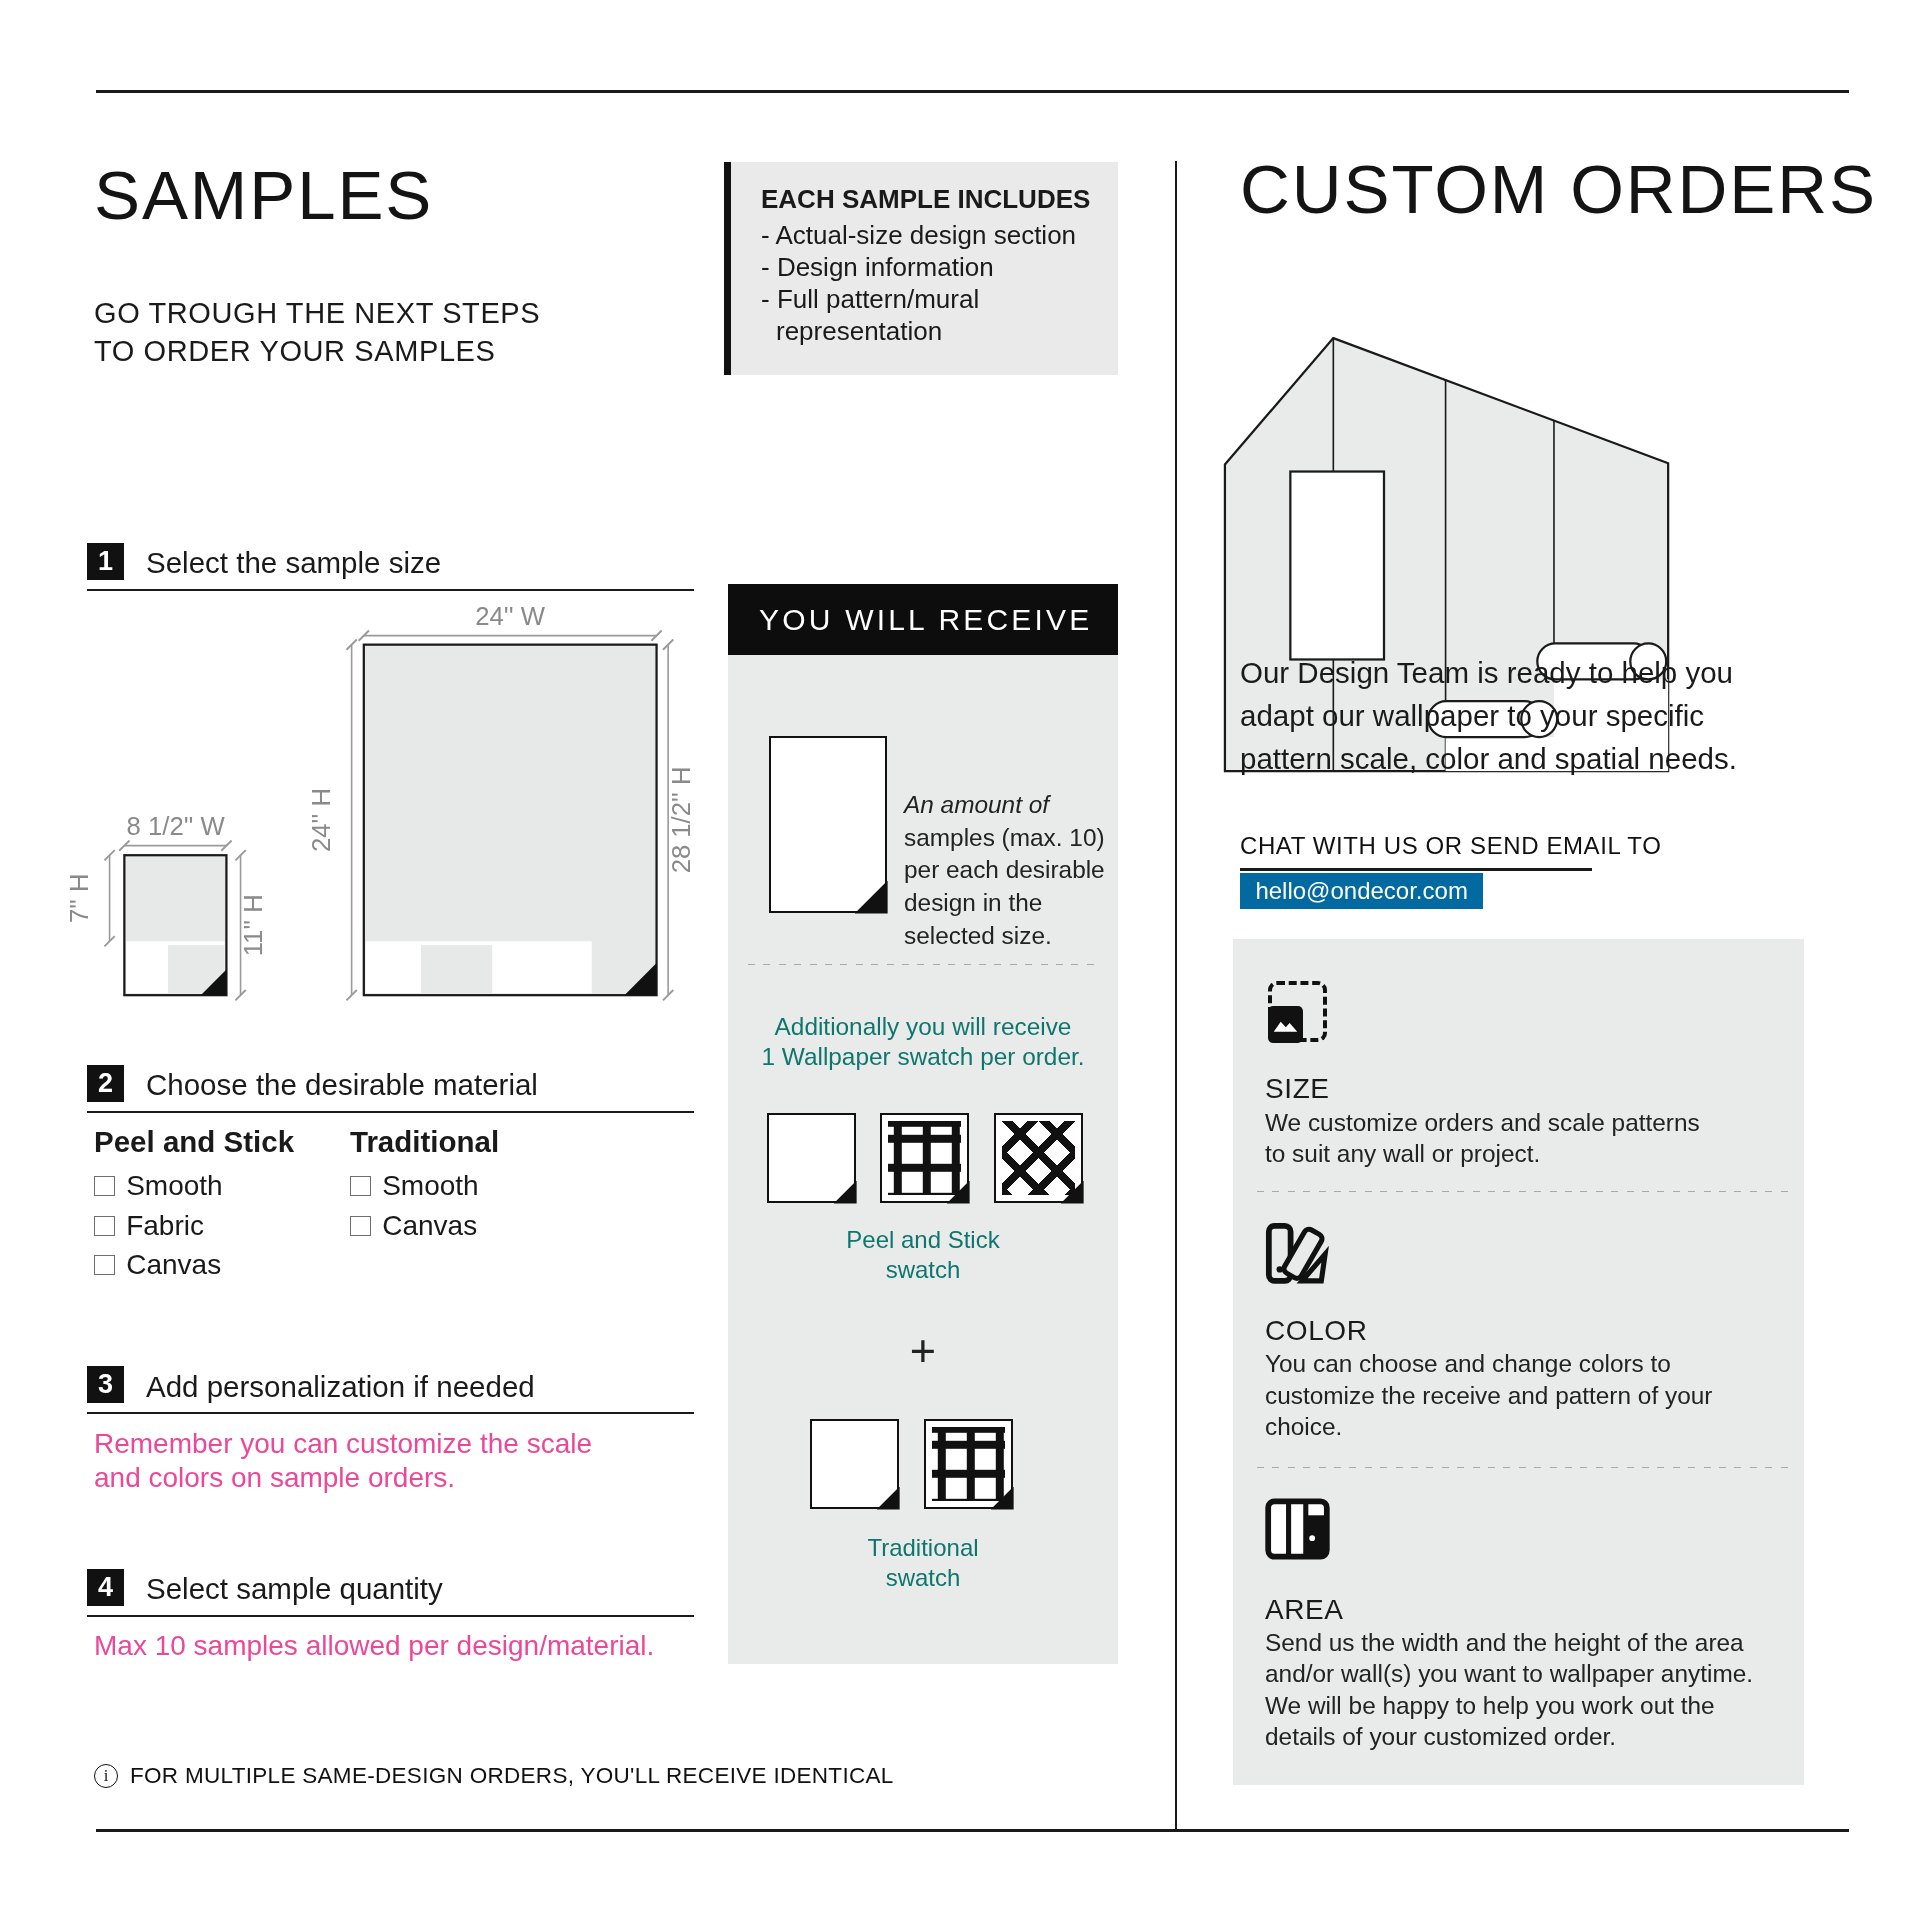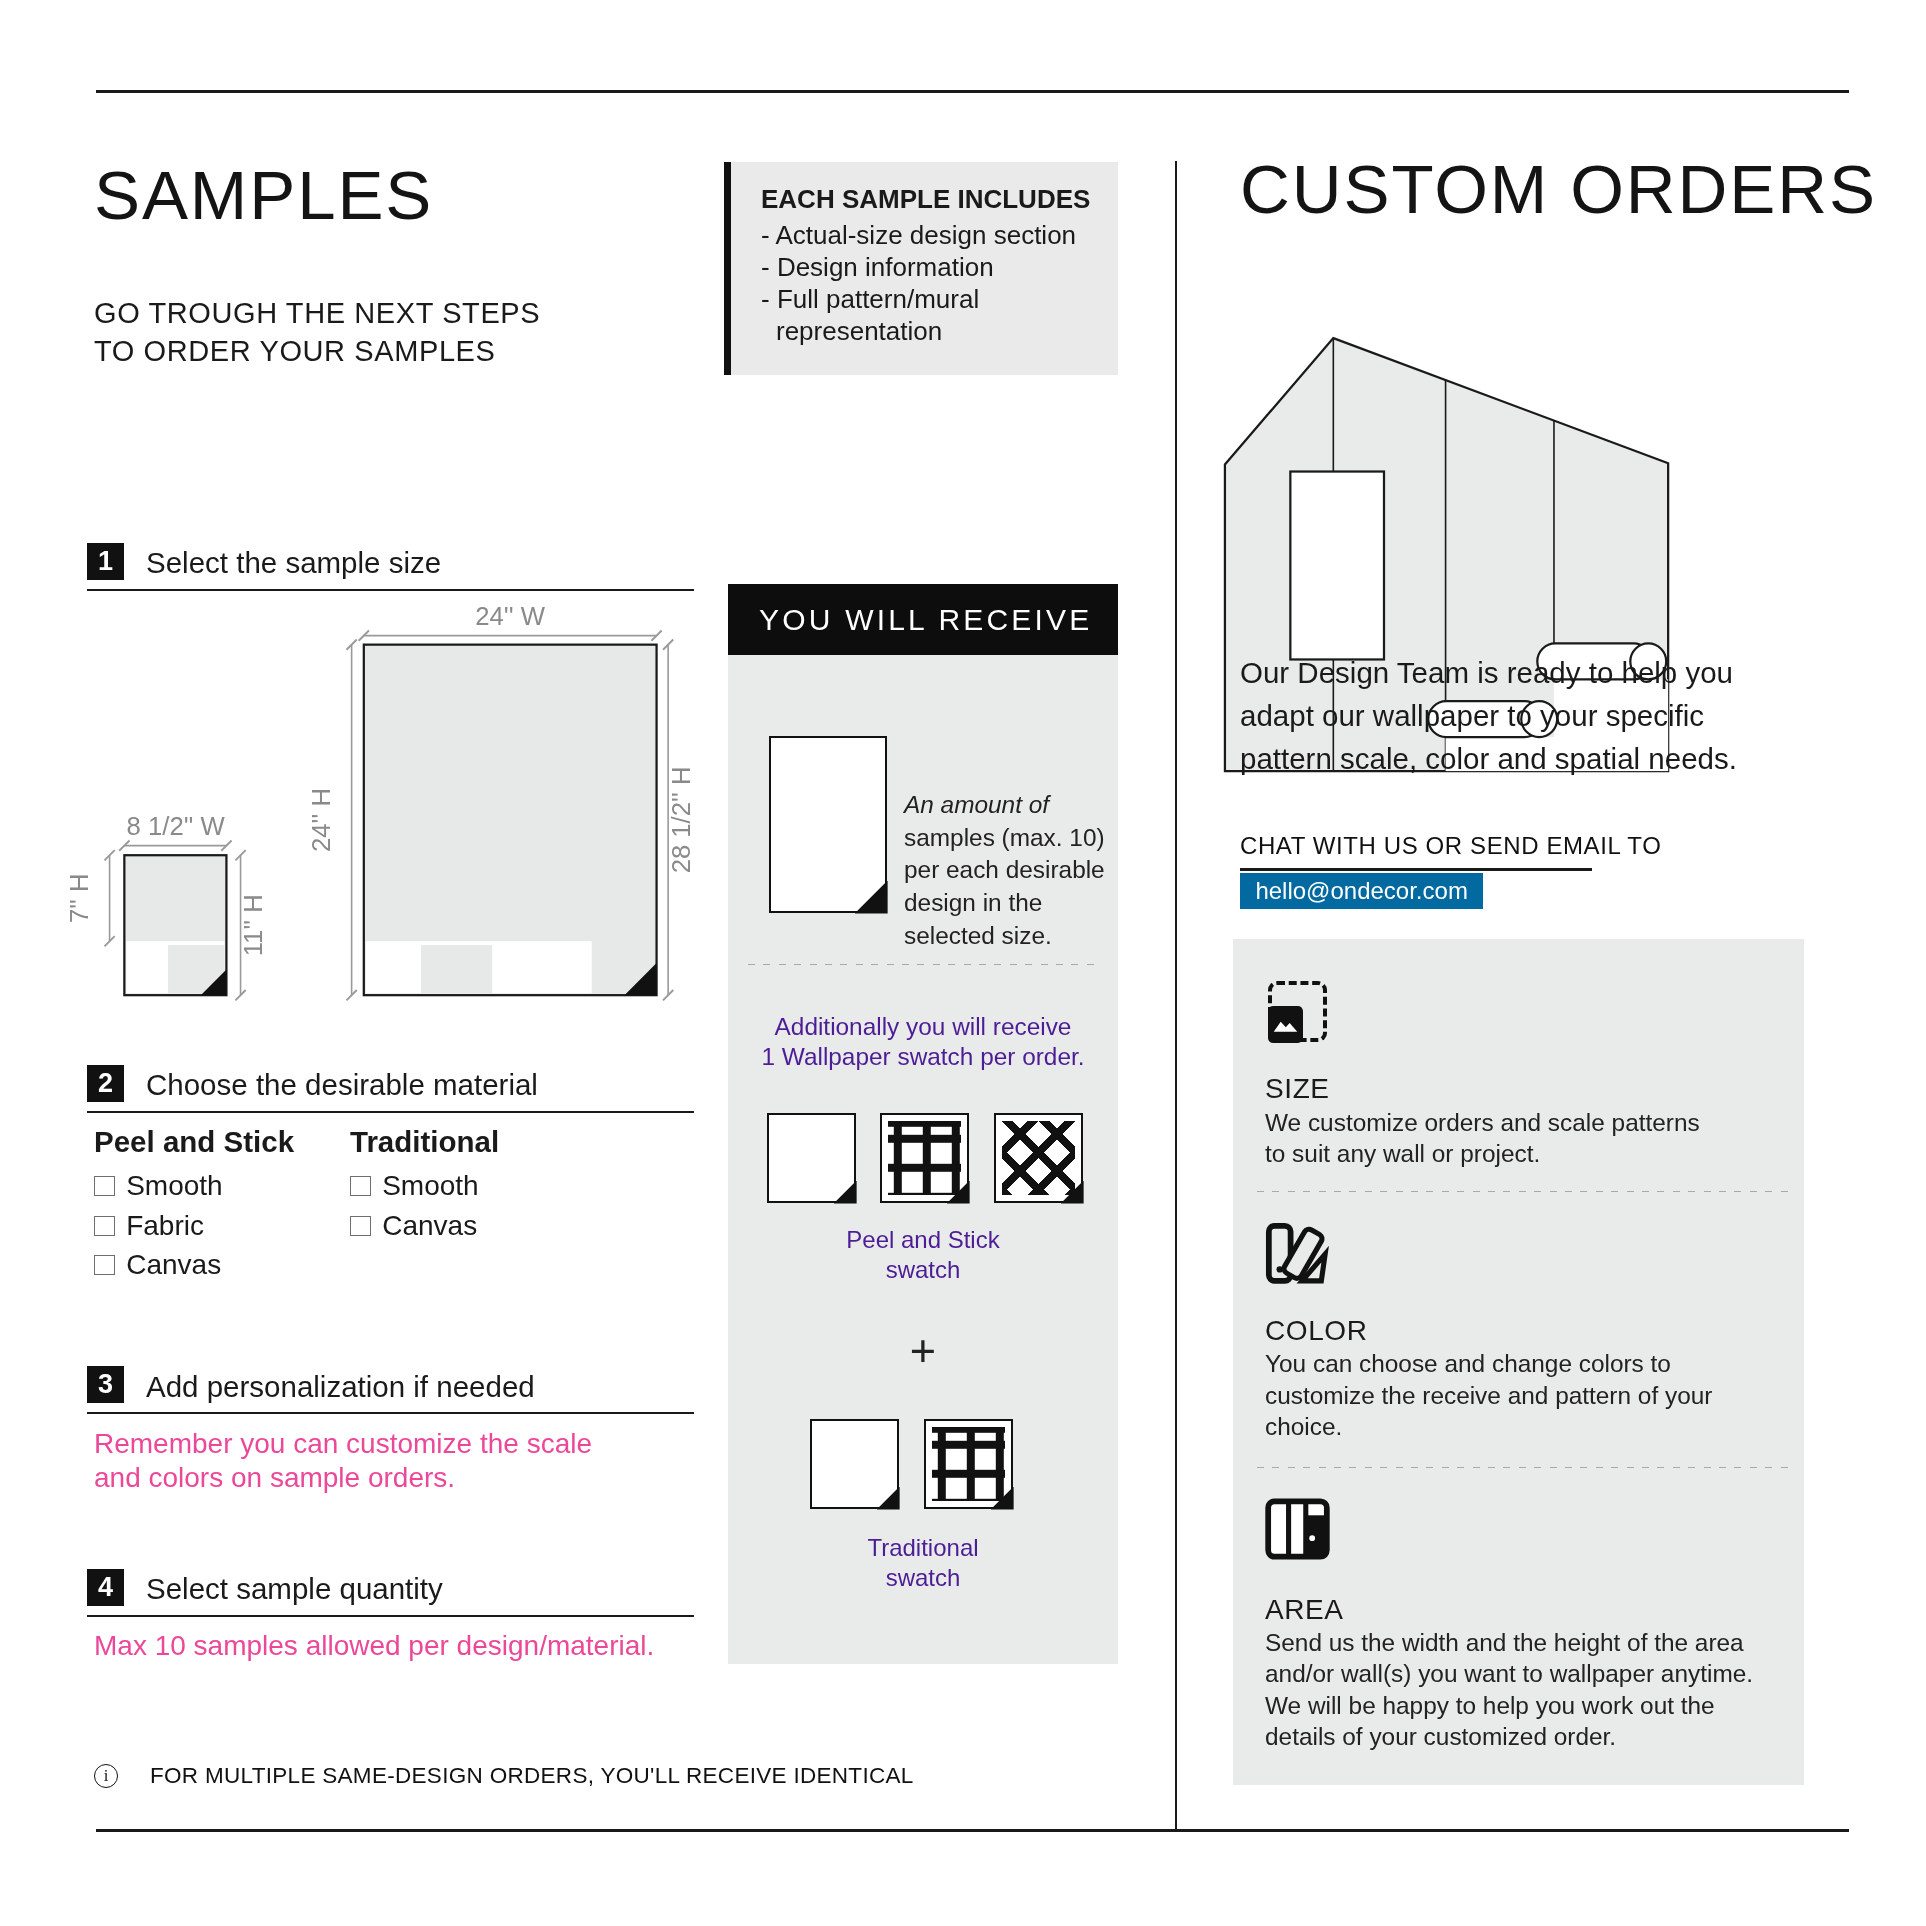--- a/index.html
+++ b/index.html
@@ -20,39 +20,39 @@
   .inc-bar{position:absolute;left:724px;top:162px;width:7px;height:213px;background:#111;}
   .inc-title{position:absolute;left:761px;top:184px;font-size:26px;font-weight:bold;white-space:nowrap;}
   .inc-item{position:absolute;left:761px;font-size:26px;white-space:nowrap;}
   .banner{position:absolute;left:728px;top:584px;width:390px;height:71px;background:#0d0d0d;color:#fff;
           font-size:30px;letter-spacing:3.2px;display:flex;align-items:center;padding-left:31px;box-sizing:border-box;white-space:nowrap;}
   .panel{position:absolute;background:#e9eaea;}
   .paper{position:absolute;background:#fff;border:2.6px solid #111;}
   .fold{position:absolute;right:-2.6px;bottom:-2.6px;background:#111;clip-path:polygon(100% 0,100% 100%,0 100%);}
   .mid-desc{position:absolute;left:904px;font-size:24.4px;color:#222;white-space:nowrap;}
   .dashed{position:absolute;height:1.3px;background:repeating-linear-gradient(90deg,#a9a9a9 0 7px,transparent 7px 15.4px);}
-  .center-mid{position:absolute;left:728px;width:390px;text-align:center;font-size:24.4px;color:#4c1d95;white-space:nowrap;}
+  .center-mid{position:absolute;left:728px;width:390px;text-align:center;font-size:24.4px;color:#0f766e;white-space:nowrap;}
   .swatch{position:absolute;width:85px;height:86px;background:#fff;border:2.6px solid #111;}
   .swatch .pat{position:absolute;inset:6.4px;}
   .pat.grid{background-image:repeating-linear-gradient(90deg,#111 0 8.3px,transparent 8.3px 29px),
             repeating-linear-gradient(0deg,#111 0 8.3px,transparent 8.3px 29px);background-position:5.8px 5.8px;}
   .pat.cross{background-image:repeating-linear-gradient(45deg,#111 0 7.7px,transparent 7.7px 26px),
              repeating-linear-gradient(-45deg,#111 0 7.7px,transparent 7.7px 26px);}
   .plus{position:absolute;left:728px;width:390px;text-align:center;font-size:45px;font-weight:300;color:#222;}
   .r-intro{position:absolute;left:1240px;font-size:29.5px;color:#1a1a1a;white-space:nowrap;}
   .contact{position:absolute;left:1240px;top:832px;font-size:24px;letter-spacing:0.6px;color:#111;white-space:nowrap;}
   .chip{position:absolute;left:1240px;top:873px;height:36px;background:#0369a1;color:#fff;font-size:24px;
         display:flex;align-items:center;padding:0 15.4px;white-space:nowrap;}
   .feat-title{position:absolute;left:1265px;font-size:28px;letter-spacing:0.6px;color:#1a1a1a;}
   .feat-line{position:absolute;left:1265px;font-size:24.4px;color:#222;white-space:nowrap;}
   .size-icon{position:absolute;left:1268px;top:981px;width:59px;height:61px;border:4.5px dashed #111;border-radius:9px;box-sizing:border-box;}
   .size-icon .thumb{position:absolute;left:-4.5px;bottom:-4.5px;width:35px;height:37px;background:#111;border-radius:5.1px;}
   .foot-icon{position:absolute;left:94px;top:1764px;width:22px;height:22px;border:1.9px solid #111;border-radius:50%;
              color:#111;font-size:16.7px;display:flex;align-items:center;justify-content:center;font-family:"Liberation Serif",serif;}
-  .footnote{position:absolute;left:130px;font-size:22.5px;letter-spacing:0.3px;color:#111;white-space:nowrap;margin-left:20px;}
+  .footnote{position:absolute;left:130px;font-size:22.5px;letter-spacing:0.3px;color:#111;white-space:nowrap;}
   svg text{font-family:"Liberation Sans",sans-serif;fill:#8a8a8a;font-size:40px;}
 </style>
 </head>
 <body>
 
 <div class="page">
 
   <div class="rule" style="left:96px;top:90px;width:1753px;height:2.6px;"></div>
   <div class="rule" style="left:96px;top:1829px;width:1753px;height:2.6px;"></div>
   <div class="rule" style="left:1175px;top:161px;width:1.9px;height:1668px;"></div>

